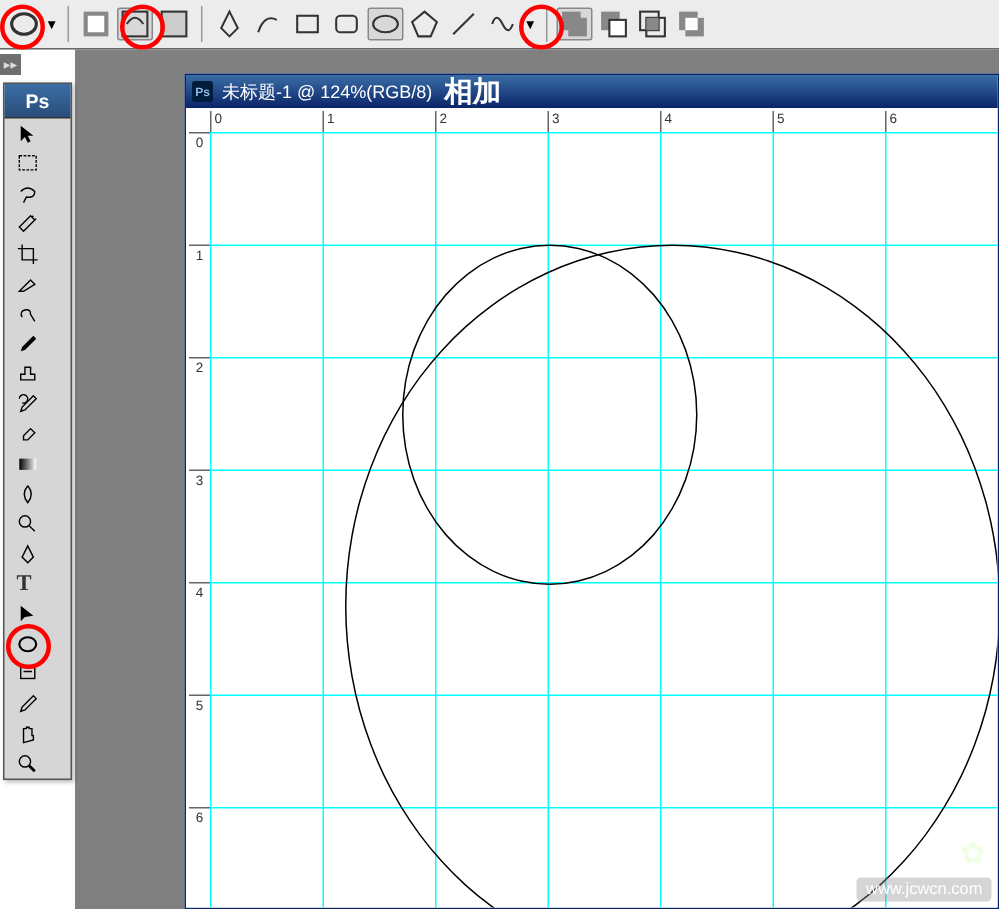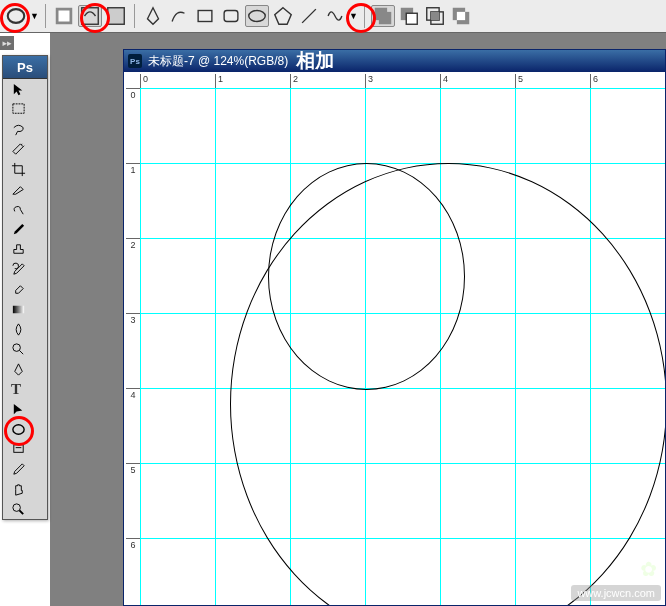--- a/index.html
+++ b/index.html
@@ -267,21 +267,21 @@
       <svg viewBox="0 0 16 16">
         <circle cx="6" cy="6" r="4" fill="none" stroke="#000"></circle>
         <line x1="9" y1="9" x2="13" y2="13" stroke="#000" stroke-width="2"></line>
       </svg>
     </div>
 </div>
 
 <div class="doc-win">
   <div class="titlebar">
     <div class="ps-mini">Ps</div>
-    <span>未标题-7 @ 124%(RGB/8)</span>
+    <span>未标题-1 @ 124%(RGB/8)</span>
     <span class="mode">相加</span>
   </div>
   <div class="canvas-area">
     <div class="ruler-corner"></div>
     <div class="ruler-h" id="rh">
         <div class="tick htick" style="left: 0px;">0</div>
         <div class="tick htick" style="left: 75px;">1</div>
         <div class="tick htick" style="left: 150px;">2</div>
         <div class="tick htick" style="left: 225px;">3</div>
         <div class="tick htick" style="left: 300px;">4</div>

